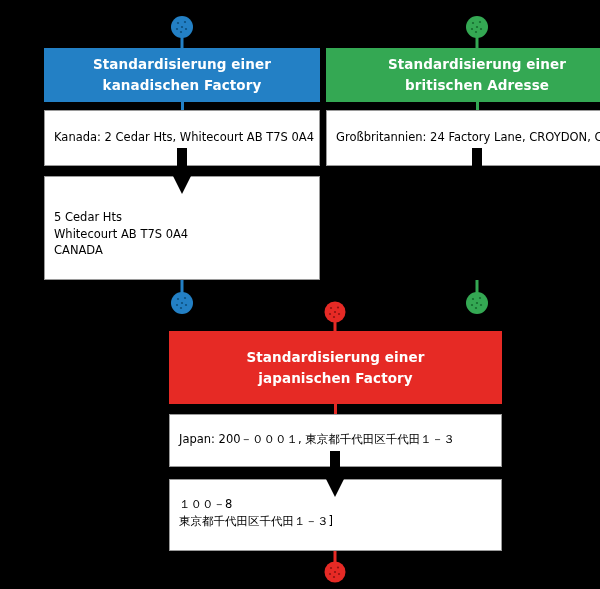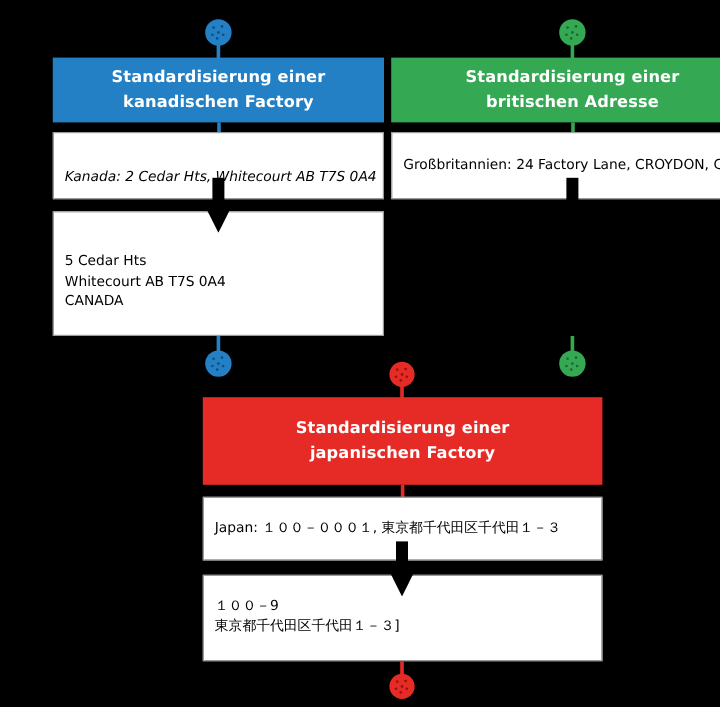--- a/index.html
+++ b/index.html
@@ -114,21 +114,21 @@
     </div>
 
     <div class="panel-header" style="height:54px; background:#2380C5;">
       <span class="hl">Standardisierung einer</span>
       <span class="hl">kanadischen Factory</span>
     </div>
 
     <div class="stem" style="left:138px; top:54px; height:8px; background:#2380C5;"></div>
 
     <div class="io-box" style="top:62px; height:56px;">
-      <div class="lines" style="top:28px;font-style:italic;">
+      <div class="lines" style="top:18px;">
         <span class="ln">Kanada: 2 Cedar Hts, Whitecourt AB T7S 0A4</span>
       </div>
     </div>
 
     <div class="io-box" style="top:128px; height:104px;">
       <div class="lines" style="top:32px;">
         <span class="ln">5 Cedar Hts</span>
         <span class="ln">Whitecourt AB T7S 0A4</span>
         <span class="ln">CANADA</span>
       </div>
@@ -230,27 +230,27 @@
 
     <div class="panel-header" style="height:73px; background:#E62A25;">
       <span class="hl">Standardisierung einer</span>
       <span class="hl">japanischen Factory</span>
     </div>
 
     <div class="stem" style="left:166px; top:73px; height:10px; background:#E62A25;"></div>
 
     <div class="io-box" style="top:83px; height:53px;">
       <div class="lines" style="top:16px;">
-        <span class="ln">Japan: １００－０００１, 東京都千代田区千代田１－３</span>
+        <span class="ln">Japan: 200－０００１, 東京都千代田区千代田１－３</span>
       </div>
     </div>
 
     <div class="io-box" style="top:148px; height:72px;">
       <div class="lines" style="top:16px;">
-        <span class="ln">１００－9</span>
+        <span class="ln">１００－8</span>
         <span class="ln">東京都千代田区千代田１－３]</span>
       </div>
     </div>
 
     <div class="arrow" style="left:166px; top:120px;">
       <svg width="22" height="46" viewBox="0 0 22 46" aria-hidden="true">
         <rect x="6" y="0" width="10" height="26" fill="#000000"></rect>
         <polygon points="0,24 22,24 11,46" fill="#000000"></polygon>
       </svg>
     </div>

